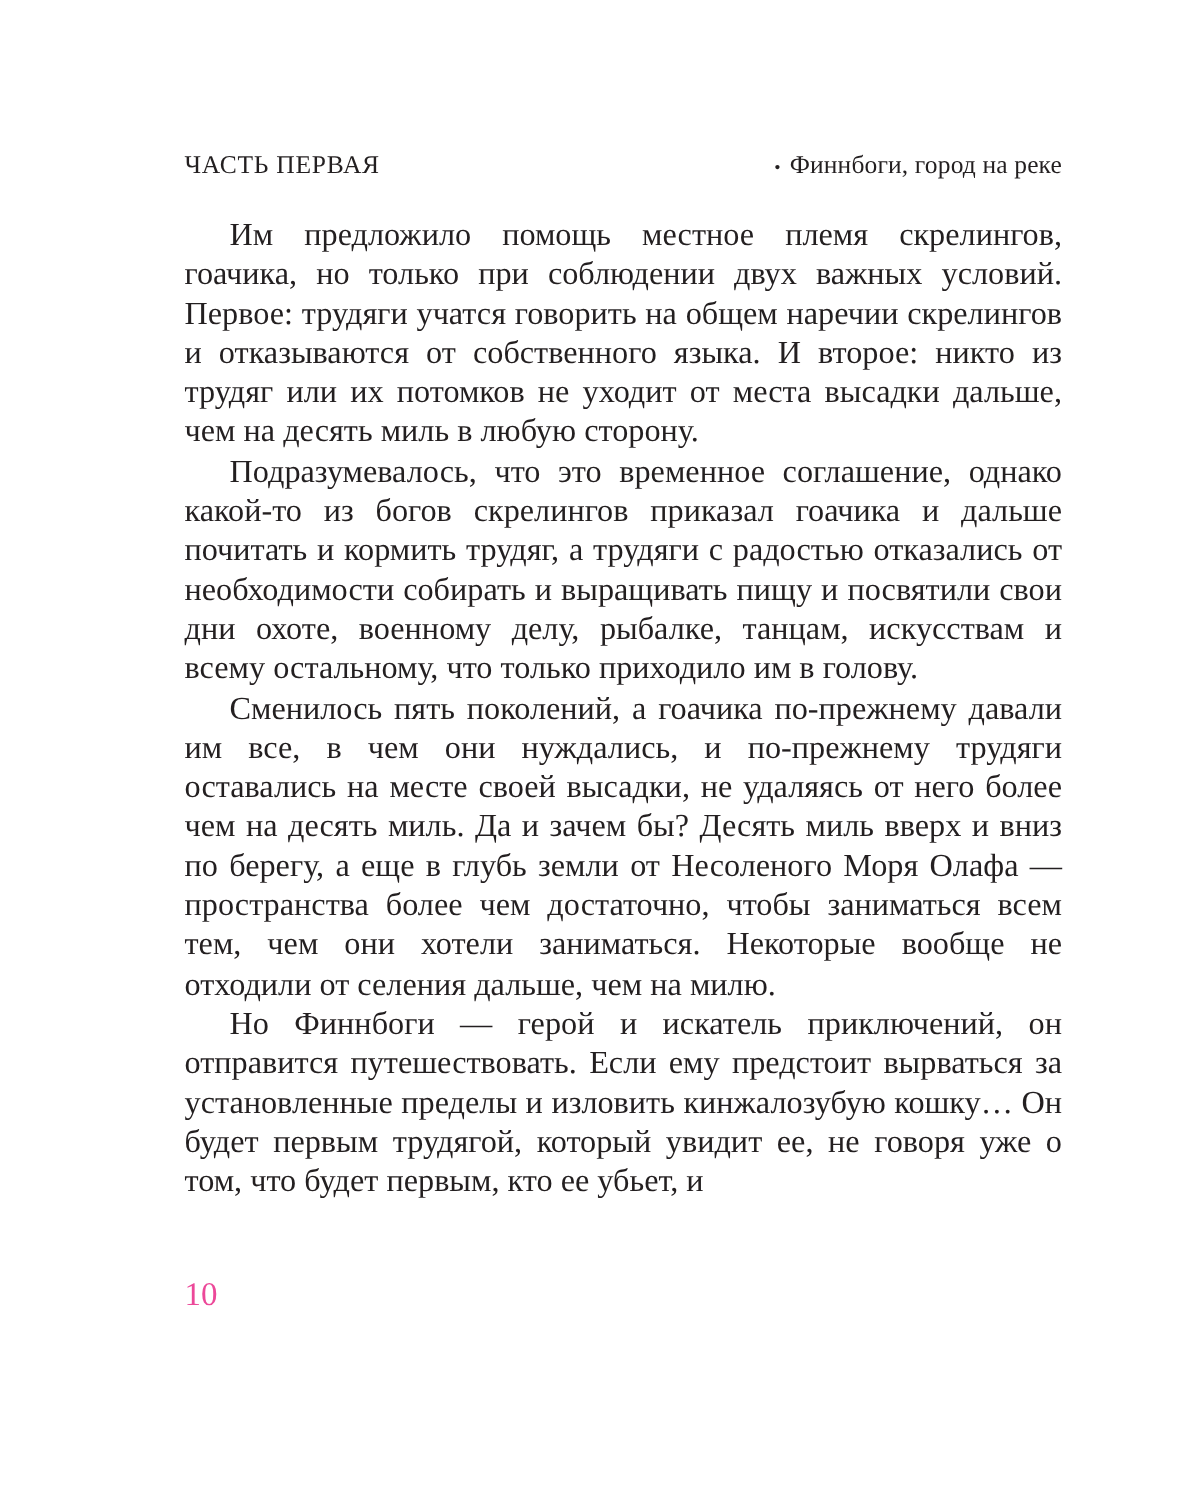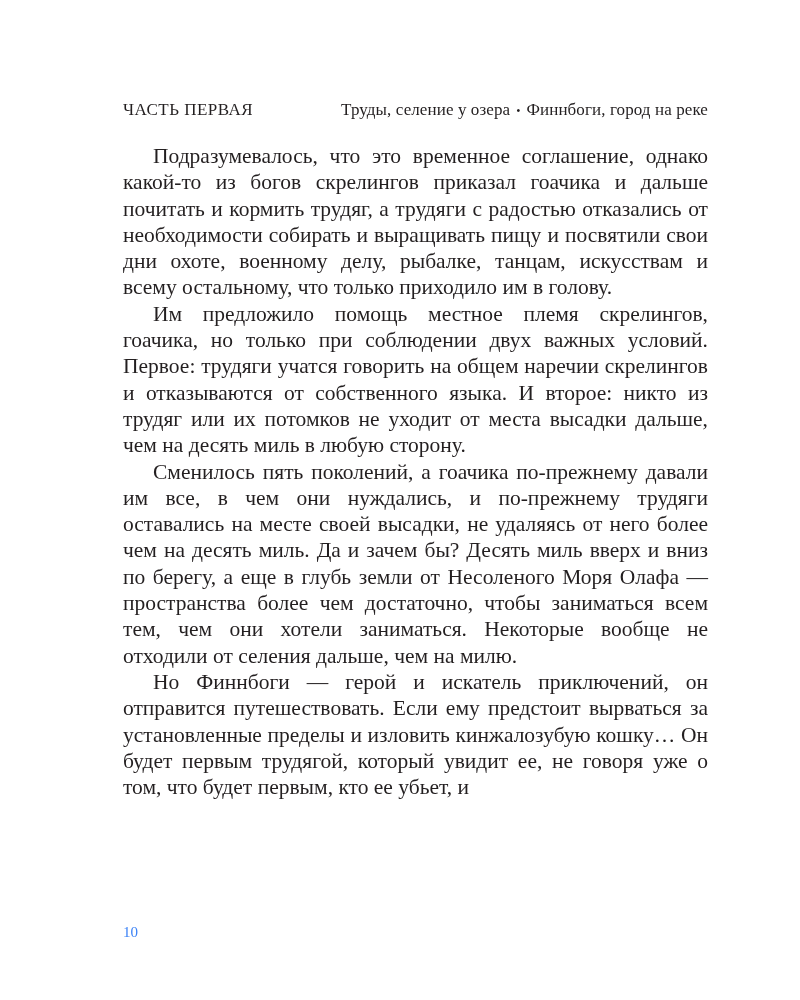--- a/index.html
+++ b/index.html
@@ -59,43 +59,42 @@
     }
     .body-text p {
       margin: 0;
       text-indent: 0;
     }
     .body-text p.indent {
       text-indent: 30px;
     }
     .folio {
       position: absolute;
-      top: 924px;
+      top: 850px;
       left: 0;
       font-family: "Liberation Serif", serif;
-      font-size: 15px;
-      color: #3b82f6;
+      font-size: 22px;
+      color: #ec4899;
     }
   </style>
 </head>
 <body>
 
 <div class="page">
 
   <div class="running-head">
     <span class="part">ЧАСТЬ ПЕРВАЯ</span>
     <span class="chapters">
-      <span>Труды, селение у озера</span>
       <span class="bullet">•</span>
       <span>Финнбоги, город на реке</span>
     </span>
   </div>
 
   <div class="body-text">
+    <p class="indent">Им предложило помощь местное племя скрелингов, гоачика, но только при соблюдении двух важных условий. Первое: трудяги учатся говорить на общем наречии скрелингов и отказываются от собственного языка. И второе: никто из трудяг или их потомков не уходит от места высадки дальше, чем на десять миль в любую сторону.</p>
     <p class="indent">Подразумевалось, что это временное соглашение, однако какой-то из богов скрелингов приказал гоачика и дальше почитать и кормить трудяг, а трудяги с радостью отказались от необходимости собирать и выращивать пищу и посвятили свои дни охоте, военному делу, рыбалке, танцам, искусствам и всему остальному, что только приходило им в голову.</p>
-    <p class="indent">Им предложило помощь местное племя скрелингов, гоачика, но только при соблюдении двух важных условий. Первое: трудяги учатся говорить на общем наречии скрелингов и отказываются от собственного языка. И второе: никто из трудяг или их потомков не уходит от места высадки дальше, чем на десять миль в любую сторону.</p>
     <p class="indent">Сменилось пять поколений, а гоачика по-прежнему давали им все, в чем они нуждались, и по-прежнему трудяги оставались на месте своей высадки, не удаляясь от него более чем на десять миль. Да и зачем бы? Десять миль вверх и вниз по берегу, а еще в глубь земли от Несоленого Моря Олафа — пространства более чем достаточно, чтобы заниматься всем тем, чем они хотели заниматься. Некоторые вообще не отходили от селения дальше, чем на милю.</p>
     <p class="indent">Но Финнбоги — герой и искатель приключений, он отправится путешествовать. Если ему предстоит вырваться за установленные пределы и изловить кинжалозубую кошку… Он будет первым трудягой, который увидит ее, не говоря уже о том, что будет первым, кто ее убьет, и</p>
   </div>
 
   <div class="folio">10</div>
 
 </div>
 
 </body></html>

